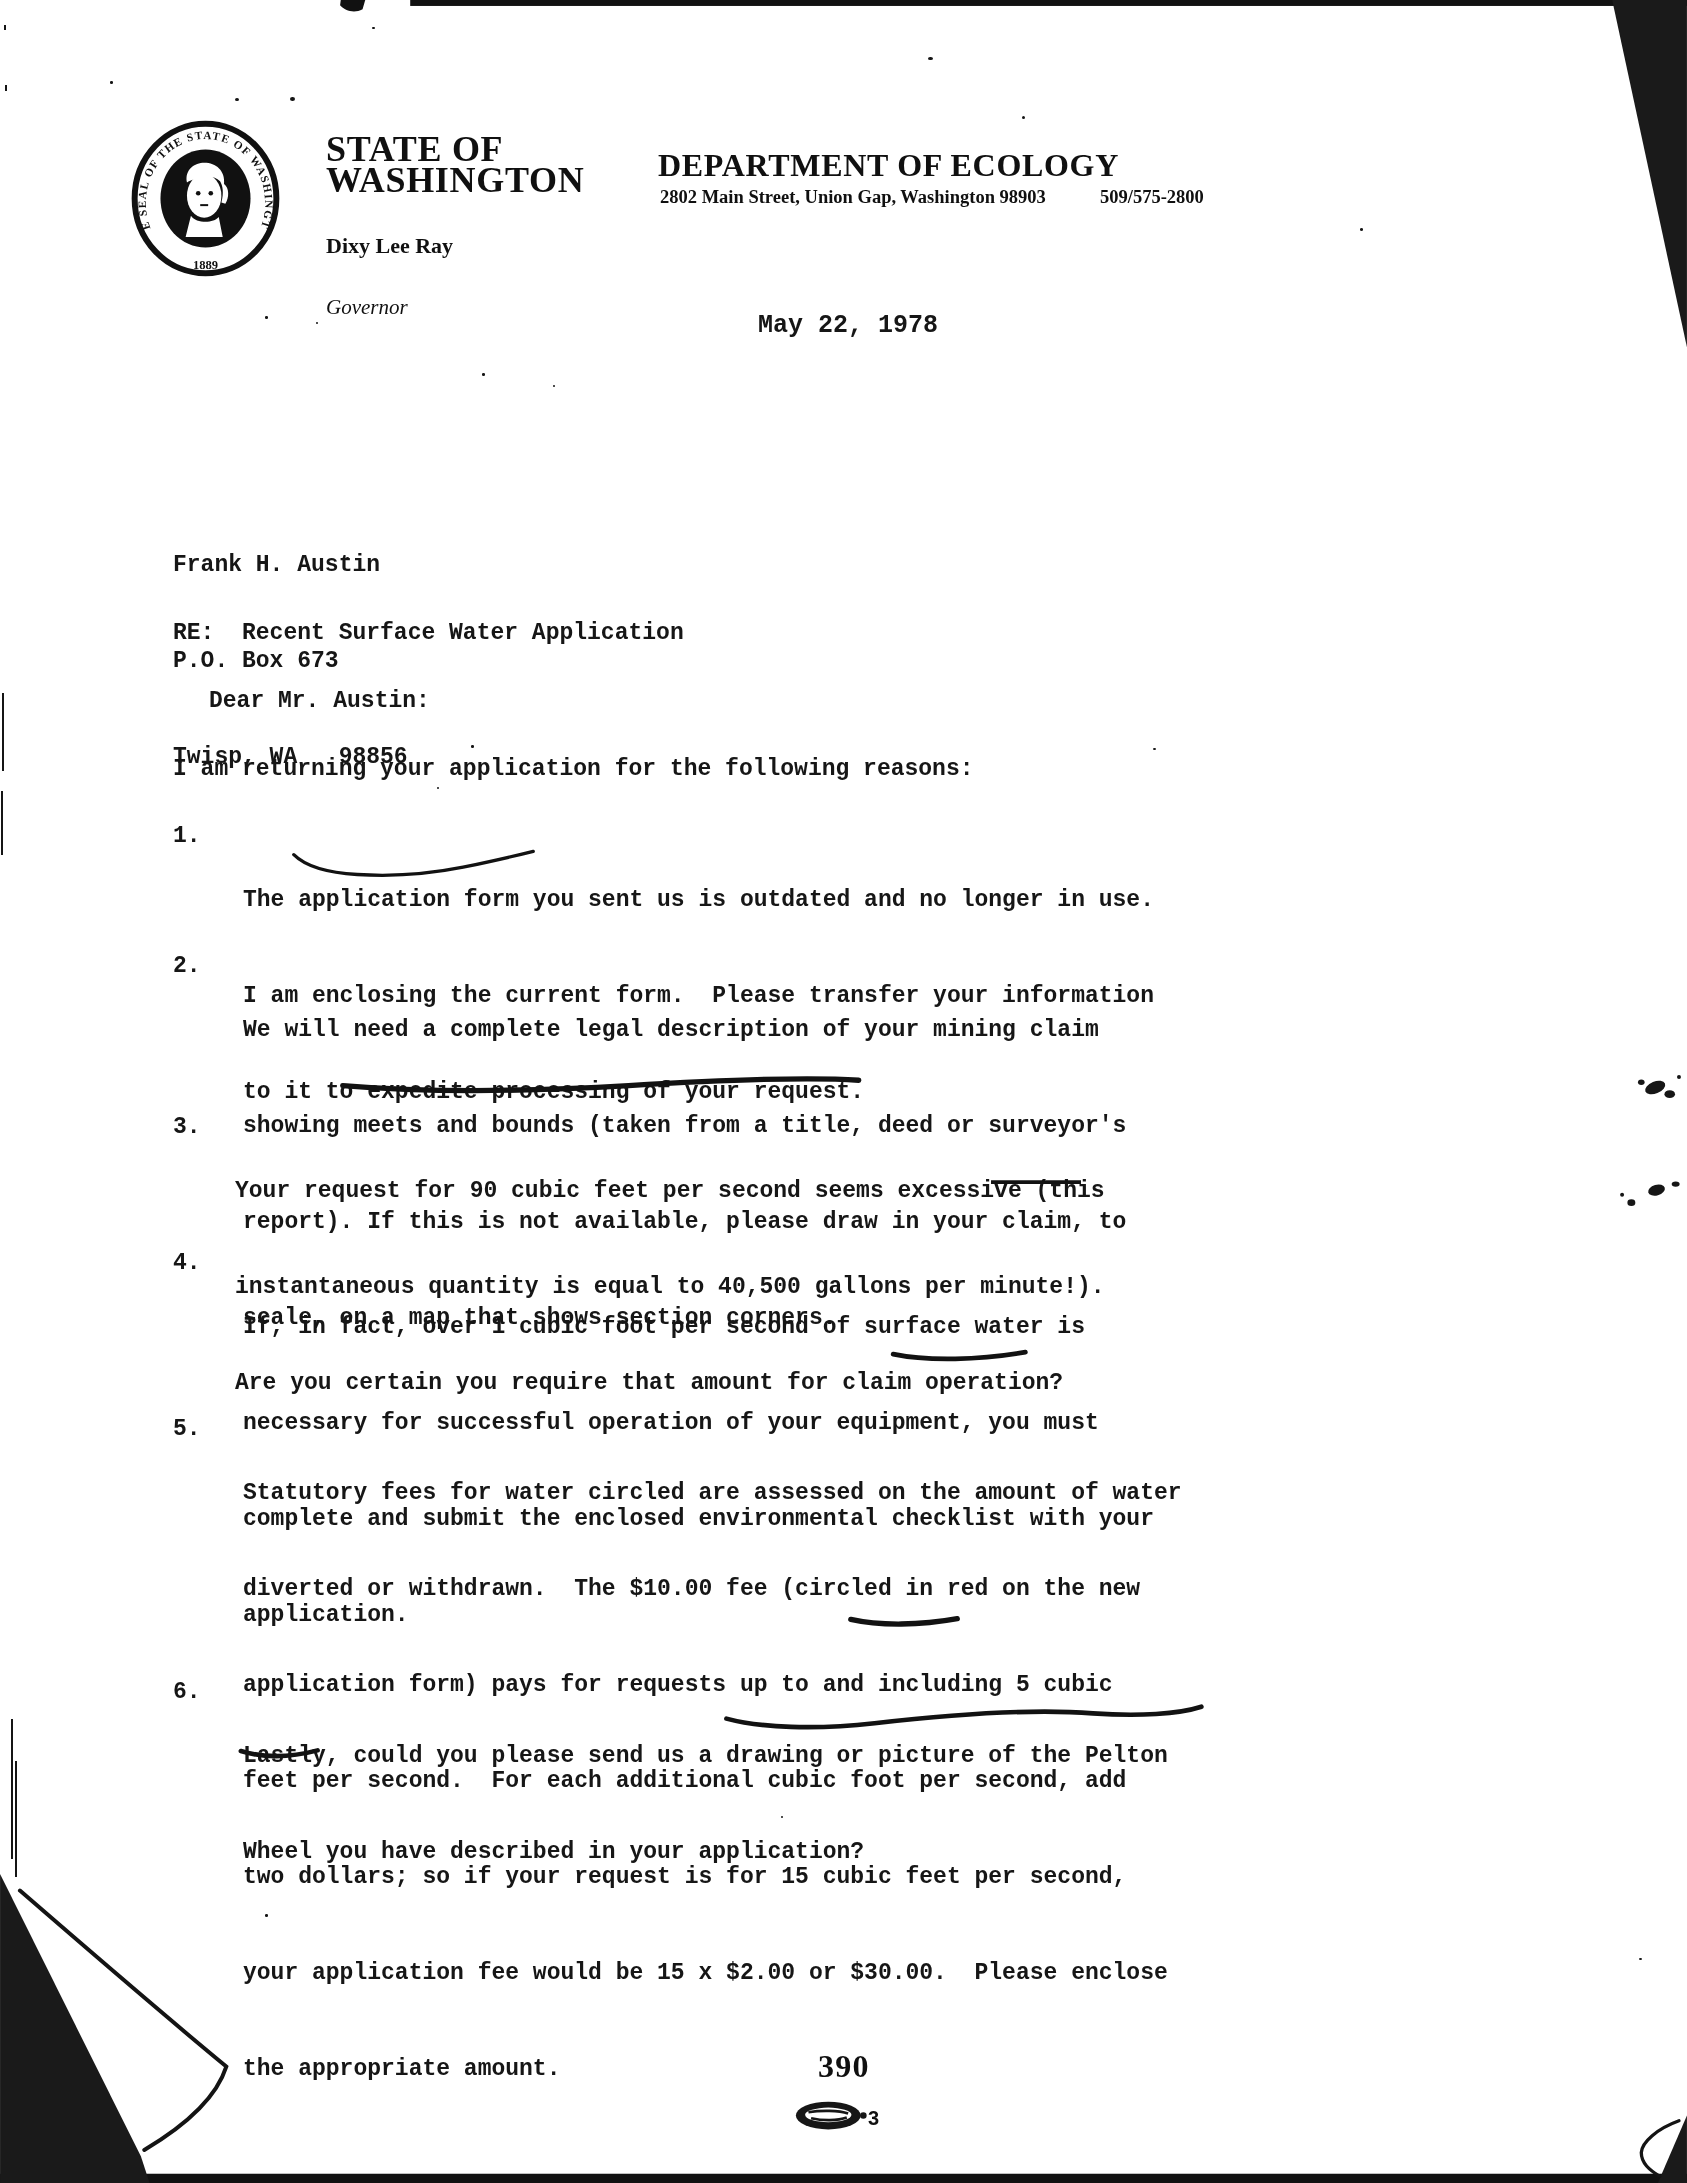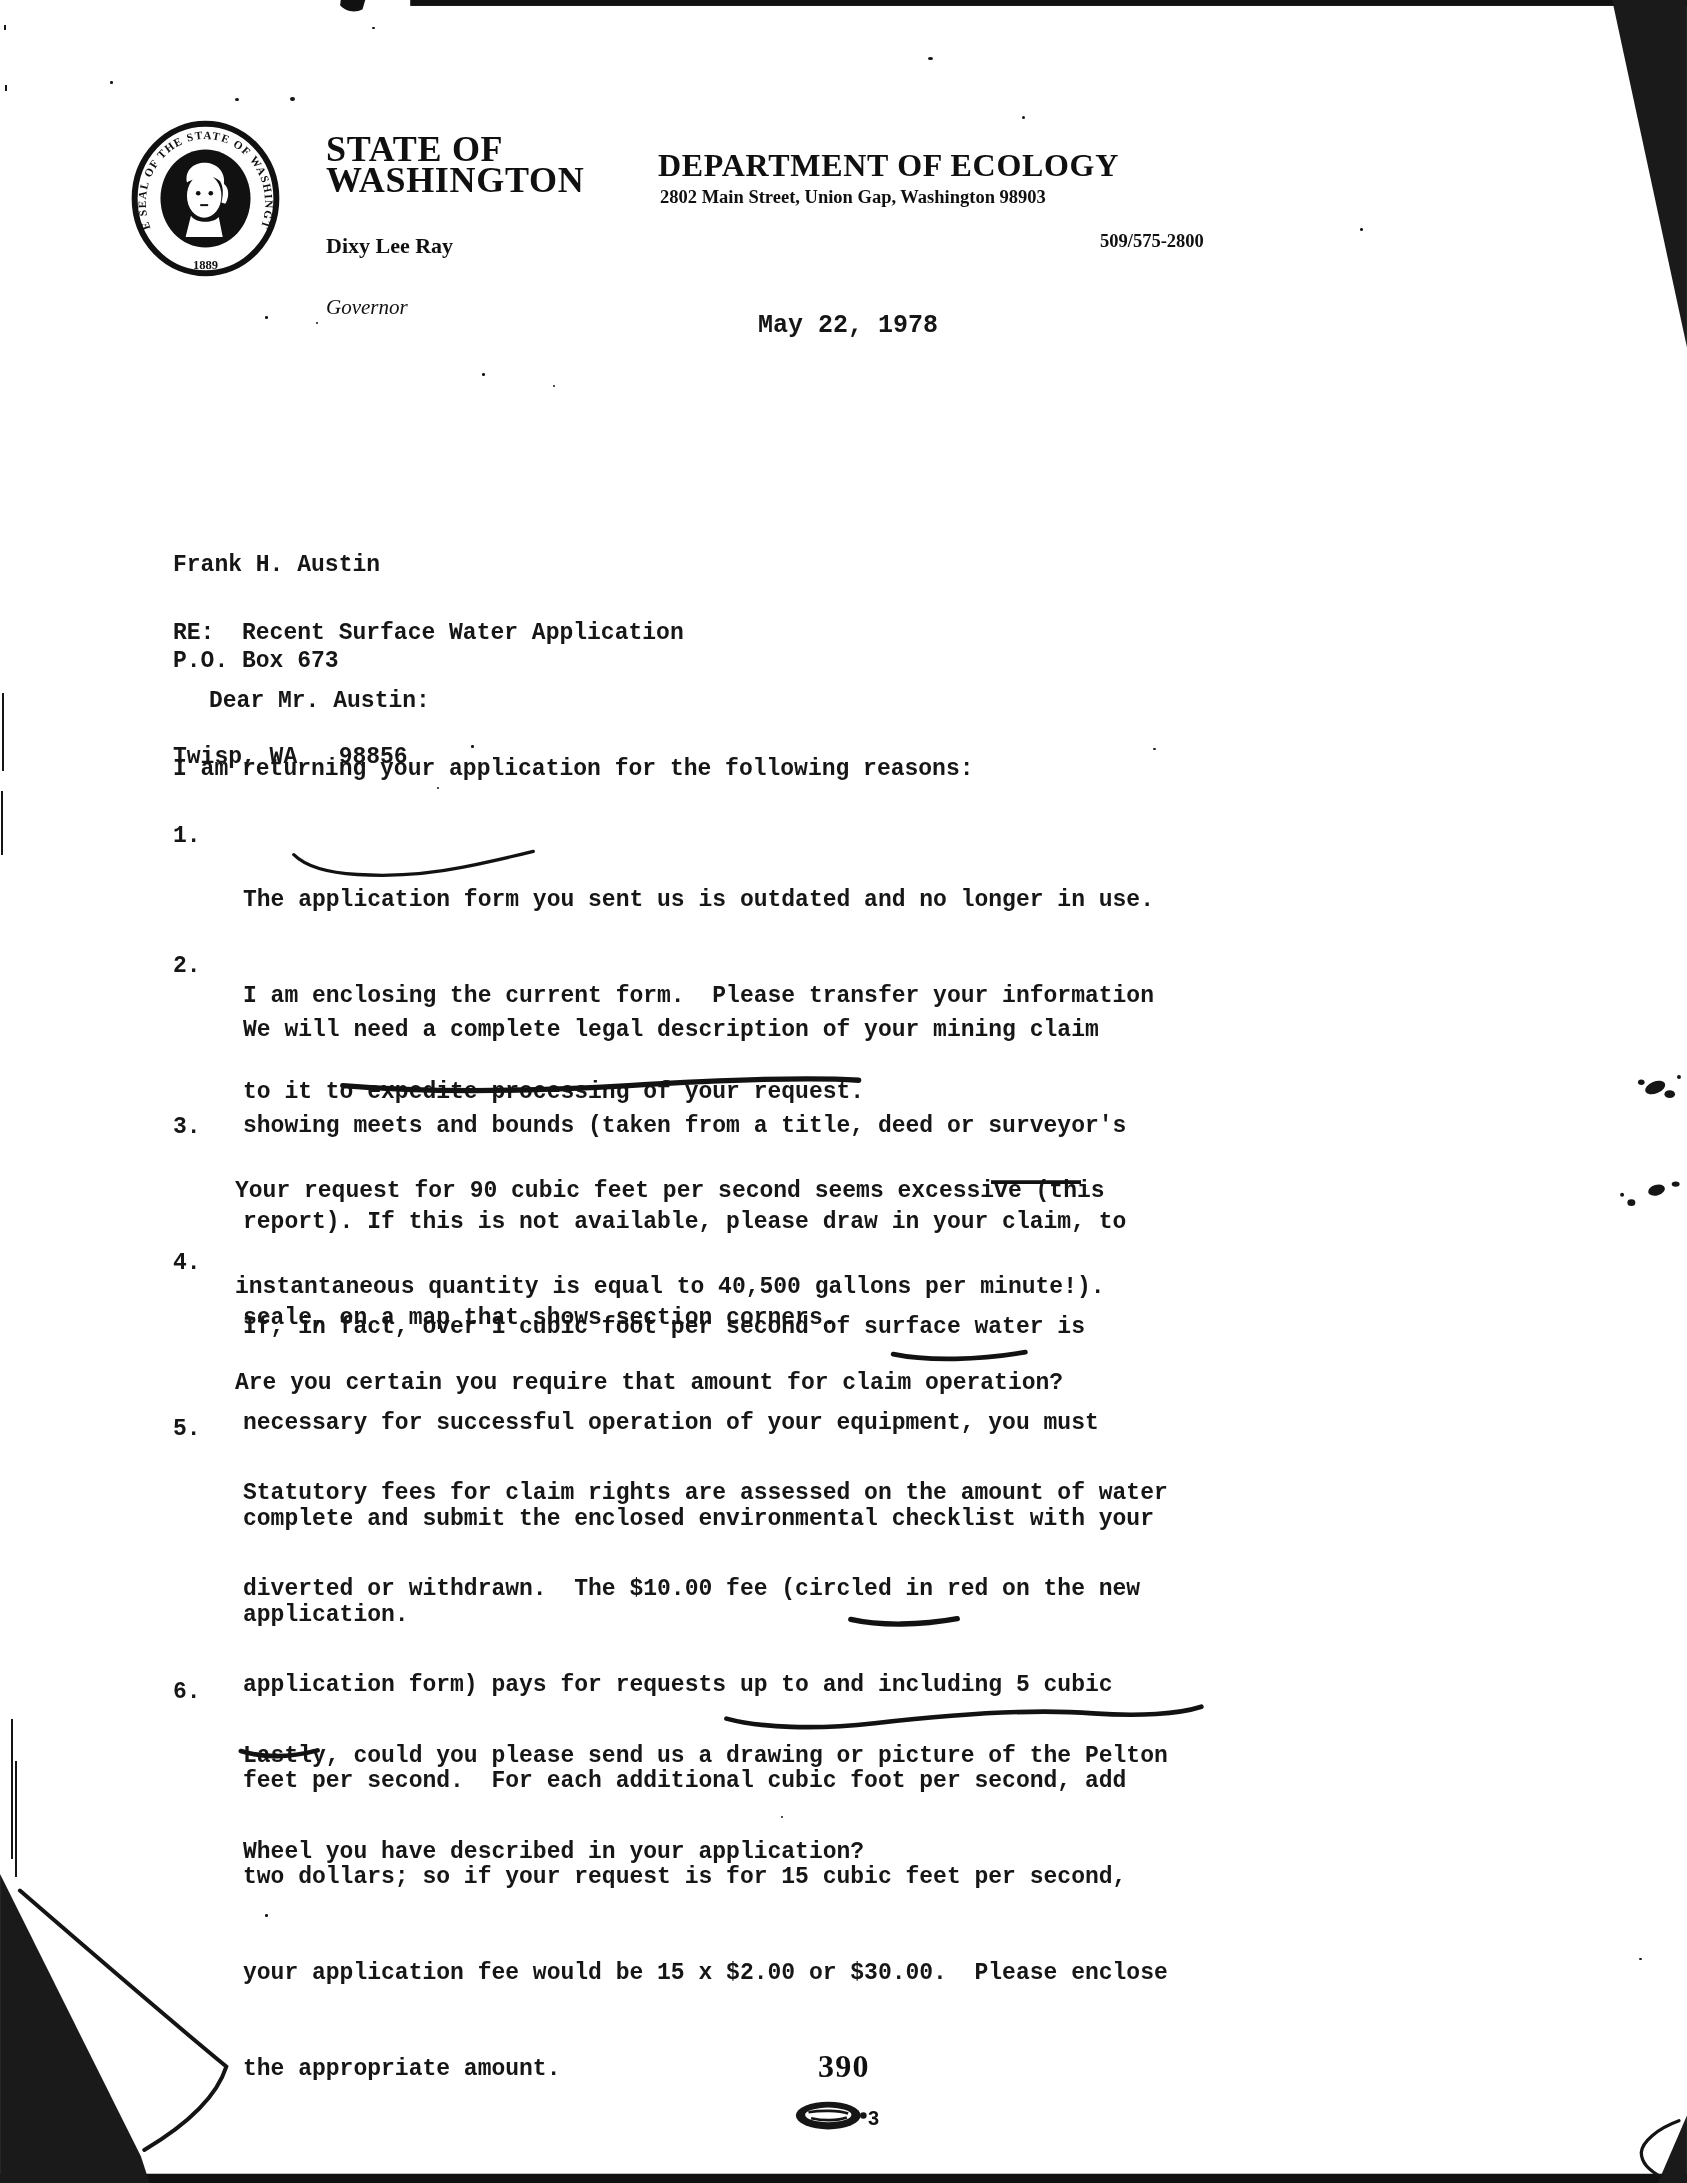--- a/index.html
+++ b/index.html
@@ -51,21 +51,21 @@
     <text x="114" y="226" font-size="19" font-weight="bold" text-anchor="middle" fill="#111">1889</text>
   </svg>
 
   <div class="abs serif agency" style="left:326px;top:134px;">STATE OF</div>
   <div class="abs serif agency" style="left:326px;top:165px;">WASHINGTON</div>
   <div class="abs serif gov-name" style="left:326px;top:233px;">Dixy Lee Ray</div>
   <div class="abs serif gov-title" style="left:326px;top:259px;margin-top:36px;">Governor</div>
 
   <div class="abs serif dept" style="left:658px;top:147px;">DEPARTMENT OF ECOLOGY</div>
   <div class="abs serif dept-addr" style="left:660px;top:187px;">2802 Main Street, Union Gap, Washington 98903</div>
-  <div class="abs serif dept-addr" style="left:1100px;top:187px;margin-top:44px;">509/575-2800</div>
+  <div class="abs serif dept-addr" style="left:1100px;top:187px;">509/575-2800</div>
 
   <div class="abs mono date" style="left:758px;top:310px;">May 22, 1978</div>
 
   <div class="abs mono" style="left:173px;top:485px;">
     <div>Frank H. Austin</div>
     <div>P.O. Box 673</div>
     <div>Twisp, WA   98856</div>
   </div>
 
   <div class="abs mono" style="left:173px;top:617px;">RE:  Recent Surface Water Application</div>
@@ -99,21 +99,21 @@
   <div class="abs mono" style="left:173px;top:1247px;">4.</div>
   <div class="abs mono" style="left:243px;top:1247px;">
     <div>If, in fact, over 1 cubic foot per second of surface water is</div>
     <div>necessary for successful operation of your equipment, you must</div>
     <div>complete and submit the enclosed environmental checklist with your</div>
     <div>application.</div>
   </div>
 
   <div class="abs mono" style="left:173px;top:1413px;">5.</div>
   <div class="abs mono" style="left:243px;top:1413px;">
-    <div>Statutory fees for claim rights are assessed on the amount of water</div>
+    <div>Statutory fees for water circled are assessed on the amount of water</div>
     <div>diverted or withdrawn.  The $10.00 fee (circled in red on the new</div>
     <div>application form) pays for requests up to and including 5 cubic</div>
     <div>feet per second.  For each additional cubic foot per second, add</div>
     <div>two dollars; so if your request is for 15 cubic feet per second,</div>
     <div>your application fee would be 15 x $2.00 or $30.00.  Please enclose</div>
     <div>the appropriate amount.</div>
   </div>
 
   <div class="abs mono" style="left:173px;top:1676px;">6.</div>
   <div class="abs mono" style="left:243px;top:1676px;">

